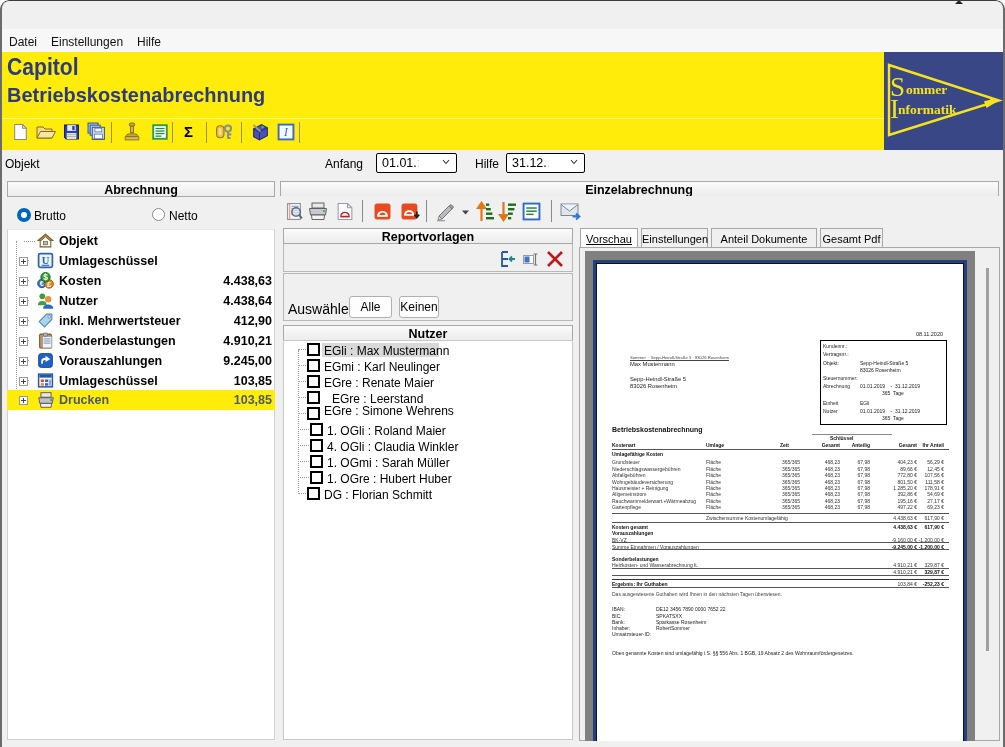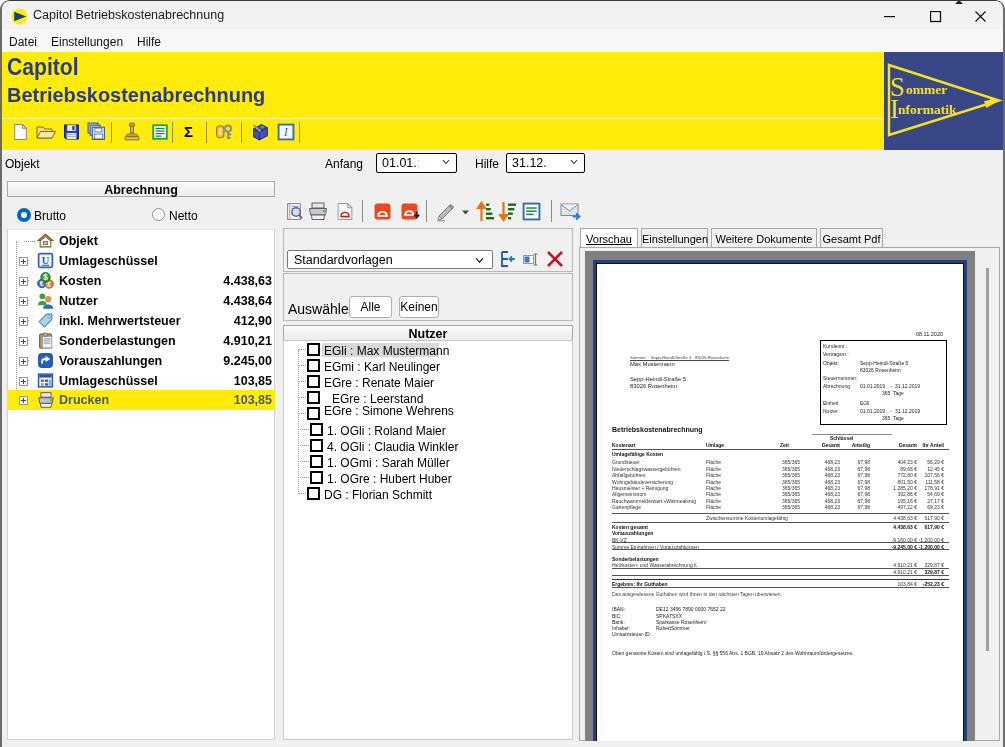--- a/index.html
+++ b/index.html
@@ -63,36 +63,20 @@
 .hl { position:absolute; height:1px; background:#555; }
 #doc .ir { position:absolute; left:0; right:0; height:6px; }
 #doc .ir span { position:absolute; font-size:5px; color:#333; white-space:nowrap; top:0; }
 #doc .ir span.b { font-weight:bold; color:#111; }
 #botframe { position:absolute; left:0; top:741px; width:100%; height:6px; background:#f0f0f0; }
 </style>
 </head>
 <body>
 <div id="win">
   <div id="frame"></div>
-  <div id="titlebar">
-    <svg class="abs" style="left:11px;top:8px" width="17" height="17" viewBox="0 0 17 17">
-      <circle cx="8.5" cy="8.5" r="8" fill="#ffec0a"></circle>
-      <path d="M3.2 3.8 L15.2 8.5 L3.2 13.2 Z" fill="#1e3f7e"></path>
-    </svg>
-    <span id="title-text">Capitol Betriebskostenabrechnung</span>
-    <svg class="abs" style="left:884px;top:16px" width="12" height="2">
-        <rect width="11" height="1.2" fill="#111"></rect>
-      </svg>
-    <svg class="abs" style="left:930px;top:11px" width="12" height="12">
-        <rect x="0.5" y="0.5" width="10" height="10" fill="none" stroke="#111" stroke-width="1.3"></rect>
-      </svg>
-    <svg class="abs" style="left:975px;top:11px" width="12" height="12">
-        <path d="M0.5 0.5 L10.5 10.5 M10.5 0.5 L0.5 10.5" stroke="#111" stroke-width="1.2"></path>
-      </svg>
-  </div>
   <div id="menubar">
     <span style="left:9px">Datei</span>
     <span style="left:51px">Einstellungen</span>
     <span style="left:137px">Hilfe</span>
   </div>
   <div id="yellow"></div>
   <div id="cap1">Capitol</div>
   <div id="cap2">Betriebskostenabrechnung</div>
   <div id="tbsep"></div>
   <div id="logo">
@@ -295,20 +279,21 @@
         <rect x="3.5" y="1.5" width="9" height="4" fill="#e8e8e8" stroke="#555" stroke-width="0.8"></rect>
         <path d="M1.5 6 L14.5 6 L13.5 11 L2.5 11 Z" fill="#c0c0c8" stroke="#555" stroke-width="0.8"></path>
         <path d="M3 11 L13 11 L12.5 14.5 L3.5 14.5 Z" fill="#f0f0f0" stroke="#555" stroke-width="0.8"></path>
         <circle cx="12.5" cy="8" r="0.9" fill="#3c9e3c"></circle>
       </svg>
       <span class="treetext" style="color:#4a5a68">Drucken</span>
       <span class="treeamt" style="color:#4a5a68">103,85</span>
     </div>
   </div>
 
+  <div class="grphdr" style="left:279.5px;top:181px;width:719px;height:16px">Einzelabrechnung</div>
   <div id="rtoolbar"></div>
   <div id="toolbar2">
     <svg class="abs" style="left:286px;top:202px" width="17" height="19" viewBox="0 0 16 18">
       <rect x="1.5" y="1.5" width="12" height="15" fill="#fff" stroke="#888" stroke-width="1"></rect>
       <rect x="3" y="1.5" width="1" height="15" fill="#d88"></rect>
       <rect x="5" y="3.5" width="7" height="1" fill="#79b"></rect>
         <rect x="5" y="5.5" width="7" height="1" fill="#79b"></rect>
       <rect x="5" y="7.5" width="7" height="1" fill="#79b"></rect>
         <rect x="5" y="9.5" width="7" height="1" fill="#79b"></rect>
       <rect x="5" y="11.5" width="7" height="1" fill="#79b"></rect>
@@ -371,23 +356,21 @@
       <rect x="1" y="2" width="17" height="11.5" fill="#dfe5ea" stroke="#7a8a96" stroke-width="1"></rect>
       <path d="M1 2.5 L9.5 9 L18 2.5" fill="#eef2f5" stroke="#7a8a96" stroke-width="1"></path>
       <path d="M12.5 14.5 L18.5 14.5 M16 11.5 L19.5 14.5 L16 17.5" fill="none" stroke="#2c7ad8" stroke-width="1.8"></path>
     </svg>
   </div>
   <div class="vsep2" style="left:362px"></div>
   <div class="vsep2" style="left:426px"></div>
   <div class="vsep2" style="left:551px"></div>
 
   <div class="abs" style="left:283px;top:228px;width:290px;height:44px;border:1px solid #b8b8b8;background:#f0f0f0"></div>
-  <div id="combo2">Standardvorlagen<svg class="abs" style="right:8px;top:5px" width="9" height="9" viewBox="0 0 8 8">
-        <path d="M1 2 L4 5.5 L7 2" fill="none" stroke="#333" stroke-width="1.1"></path>
-      </svg></div>
+  <div class="grphdr" style="left:283px;top:228px;width:290px;height:16px">Reportvorlagen</div>
   <svg class="abs" style="left:500px;top:250px" width="18" height="19" viewBox="0 0 18 19">
     <path d="M2 2 L8 2 M2 2 L2 16 L8 16 M2 9 L8 9" fill="none" stroke="#2458b0" stroke-width="1.8"></path>
     <path d="M10 9 L15 9 M12 6.5 L9.5 9 L12 11.5" fill="none" stroke="#1c8a8a" stroke-width="1.8"></path>
   </svg>
   <svg class="abs" style="left:523px;top:253px" width="16" height="13" viewBox="0 0 16 13">
     <rect x="0.5" y="2.5" width="10" height="8" fill="#fff" stroke="#99a" stroke-width="1"></rect>
     <rect x="1.5" y="3.5" width="5" height="6" fill="#3c74c8"></rect>
     <path d="M12.5 1 L12.5 12 M10.5 1 L14.5 1 M10.5 12 L14.5 12" stroke="#777" stroke-width="1.2"></path>
   </svg>
   <svg class="abs" style="left:546px;top:250px" width="18" height="18" viewBox="0 0 18 18">
@@ -431,21 +414,21 @@
     <div class="cbrow" style="left:327px;top:456px">1. OGmi : Sarah Müller</div>
     <div class="cbox" style="left:310px;top:455px"></div>
     <div class="cbrow" style="left:327px;top:472px">1. OGre : Hubert Huber</div>
     <div class="cbox" style="left:310px;top:471px"></div>
     <div class="cbrow" style="left:324px;top:488px">DG : Florian Schmitt</div>
     <div class="cbox" style="left:307px;top:487px"></div>
   </div>
 
   <div class="tab" style="left:580px;width:58px;background:#fff;border-bottom:1px solid #fff;height:21px"><u>Vorschau</u></div>
   <div class="tab" style="left:641px;width:67px">Einstellungen</div>
-  <div class="tab" style="left:711px;width:106px">Weitere Dokumente</div>
+  <div class="tab" style="left:711px;width:106px">Anteil Dokumente</div>
   <div class="tab" style="left:820px;width:63px">Gesamt Pdf</div>
   <div id="tabpanel"></div>
   <div id="grayarea"></div>
   <div id="paper"></div>
   <div id="doc">
     <div class="d" style="right:20px;top:67px;font-size:5.5px">08.11.2020</div>
     <div class="abs" style="left:223px;top:76px;width:127px;height:85px;border:1px solid #000"></div>
     <div class="d" style="left:226px;top:79px;font-size:5px">Kundennr.:</div>
     <div class="d" style="left:226px;top:87px;font-size:5px">Vertragsnr.:</div>
     <div class="d" style="left:226px;top:96px;font-size:5px">Objekt:</div>

